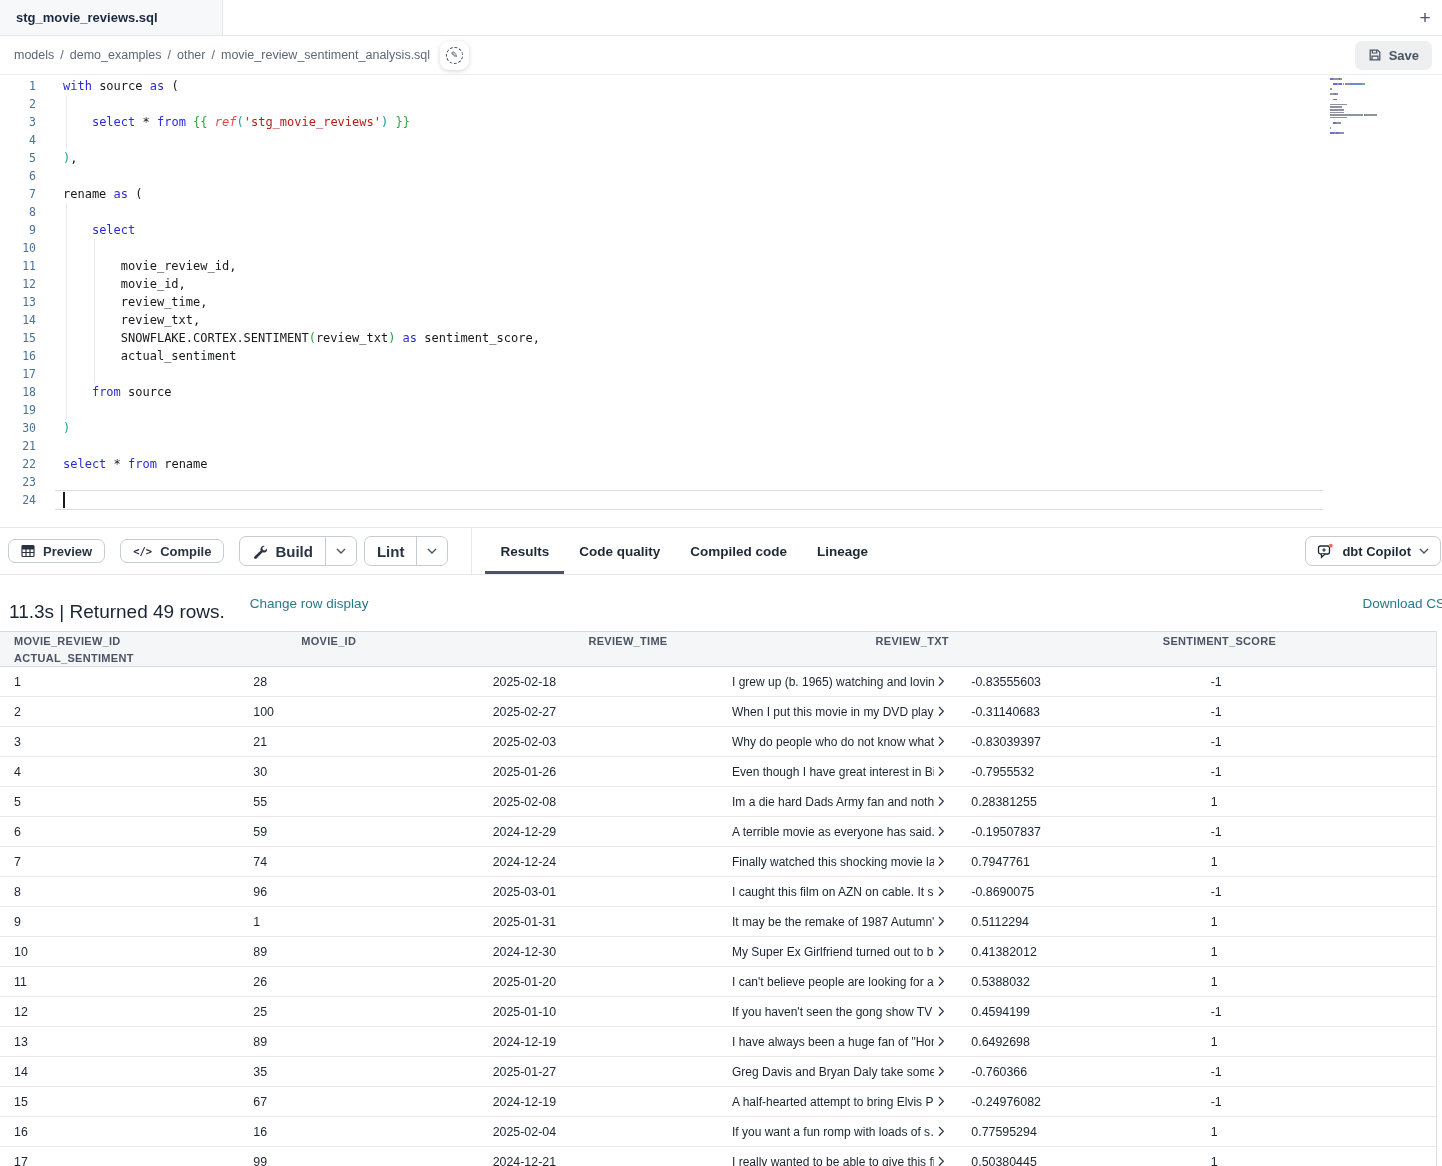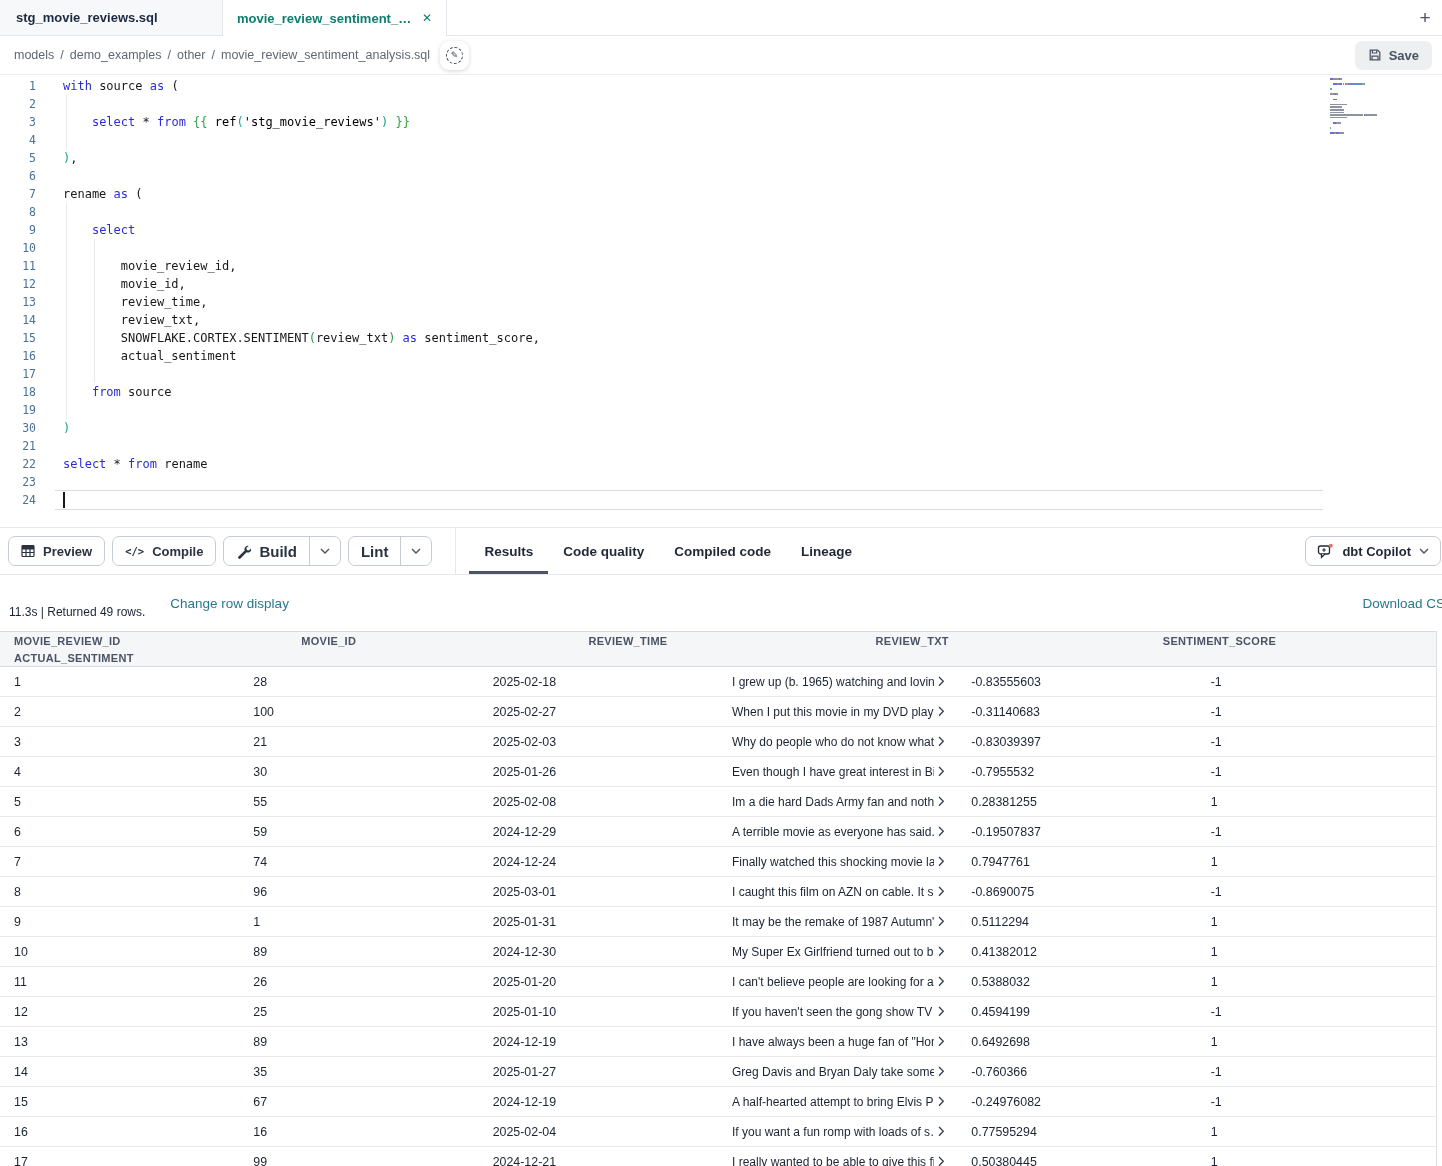--- a/index.html
+++ b/index.html
@@ -24,41 +24,41 @@
 
   
   .editor { height:452px; position:relative; background:#fff; font-family:"DejaVu Sans Mono", monospace; overflow:hidden; }
   .guide { position:absolute; width:1px; background:#e7e9ed; z-index:0; }
   .current-line { position:absolute; left:55px; width:1268px; height:20px; top:415px; border-top:1px solid #d8dbe0; border-bottom:1px solid #d8dbe0; z-index:0; }
   .cursor-caret { position:absolute; left:63px; top:417px; width:1.5px; height:16px; background:#15171b; z-index:3; }
   .code-lines { position:relative; padding-top:2px; z-index:1; }
   .code-line { display:flex; height:18px; line-height:18px; font-size:12px; white-space:pre; }
   .line-number { width:36px; text-align:right; color:#49719a; font-size:11.5px; flex:none; }
   .line-code { padding-left:27px; color:#17181c; }
-  .tk-kw { color:#2b2bd7; } .tk-pl { color:#17181c; } .tk-fn { color:#000000; }
-  .tk-str { color:#000000; } .tk-jj { color:#2f9e44; } .tk-pr { color:#18a18f; }
+  .tk-kw { color:#2b2bd7; } .tk-pl { color:#17181c; } .tk-fn { color:#ef4444;font-style:italic; }
+  .tk-str { color:#b91c1c; } .tk-jj { color:#2f9e44; } .tk-pr { color:#18a18f; }
   .minimap { position:absolute; left:1330px; top:3px; width:70px; z-index:2; }
   .mini-line { height:1.7px; margin-bottom:0.9px; display:flex; }
   .mini-seg { height:100%; }
 
   
   .toolbar { height:48px; border-top:1px solid #e6e8eb; border-bottom:1px solid #e6e8eb; display:flex; align-items:stretch; padding-left:8px; }
-  .tb-btn { align-self:center; height:30px; border:1px solid #c6ccd4; border-radius:7px; background:#fff; display:flex; align-items:center; padding:0 12px; gap:8px; font-size:13px; font-weight:600; color:#2a3342; cursor:pointer; margin-right:7px; }
+  .tb-btn { align-self:center; height:24px; border:1px solid #c6ccd4; border-radius:7px; background:#fff; display:flex; align-items:center; padding:0 12px; gap:8px; font-size:13px; font-weight:600; color:#2a3342; cursor:pointer; margin-right:15px; }
   .tb-split { align-self:center; height:30px; border:1px solid #c6ccd4; border-radius:7px; background:#fff; display:flex; align-items:stretch; margin-right:7px; }
   .tb-split .seg-main { display:flex; align-items:center; padding:0 12px; gap:8px; font-size:15px; font-weight:600; color:#2a3342; cursor:pointer; }
   .tb-split .seg-caret { display:flex; align-items:center; padding:0 10px; border-left:1px solid #c6ccd4; cursor:pointer; }
   .tb-divider { width:1px; background:#e6e8eb; margin-left:16px; }
   .rtabs { display:flex; margin-left:13px; }
   .rtab { display:flex; align-items:center; padding:0 15px; font-size:13.5px; font-weight:600; color:#1f2836; cursor:pointer; border-bottom:3px solid transparent; padding-top:3px; }
   .rtab.active { border-bottom-color:#4d5564; }
   .copilot-btn { margin-left:auto; margin-right:1px; align-self:center; height:30px; border:1px solid #c6ccd4; border-radius:7px; background:#fff; display:flex; align-items:center; padding:0 11px; gap:8px; font-size:13px; font-weight:600; color:#1f2836; cursor:pointer; }
 
   
   .meta-row { height:56px; display:flex; align-items:center; padding-left:9px; overflow:hidden; }
-  .meta-status { font-size:12px; color:#1b2433;margin-top:17px; }
+  .meta-status { font-size:19px; color:#1b2433;margin-top:17px; }
   .meta-link { font-size:13.5px; color:#27798c; cursor:pointer; }
   .link-change { margin-left:25px; }
   .link-download { margin-left:auto; margin-right:-12px; white-space:nowrap; }
 
   
   .rtable { width:1437px; border-right:1px solid #dcdfe3; }
   .thead { height:36px; background:#f5f6f8; border-top:1px solid #d7dadf; border-bottom:1px solid #d7dadf; display:grid; grid-template-columns:repeat(5,1fr); align-items:center; }
   .th { padding-left:14px; font-size:11px; font-weight:700; letter-spacing:.3px; color:#4b5365; white-space:nowrap; overflow:hidden; }
   .trow { height:30px; border-bottom:1px solid #e7e9ec; display:grid; grid-template-columns:repeat(6,1fr); align-items:center; }
   .td { padding-left:14px; font-size:12.4px; color:#1b2433; white-space:nowrap; overflow:hidden; }
@@ -69,24 +69,20 @@
   svg.ic { display:block; }
 </style>
 </head>
 <body>
 
 <div class="app">
 
   <div class="tabbar">
     <div class="ftab ftab-inactive">
       <span>stg_movie_reviews.sql</span>
-    </div>
-    <div class="ftab ftab-active">
-      <span>movie_review_sentiment_…</span>
-      <span class="ftab-close">✕</span>
     </div>
     <div class="tabbar-rest">
       <div class="newtab-btn">+</div>
     </div>
   </div>
 
   <div class="crumb-row">
     <div class="crumbs">
         <span>models</span>
         <span>/</span>

